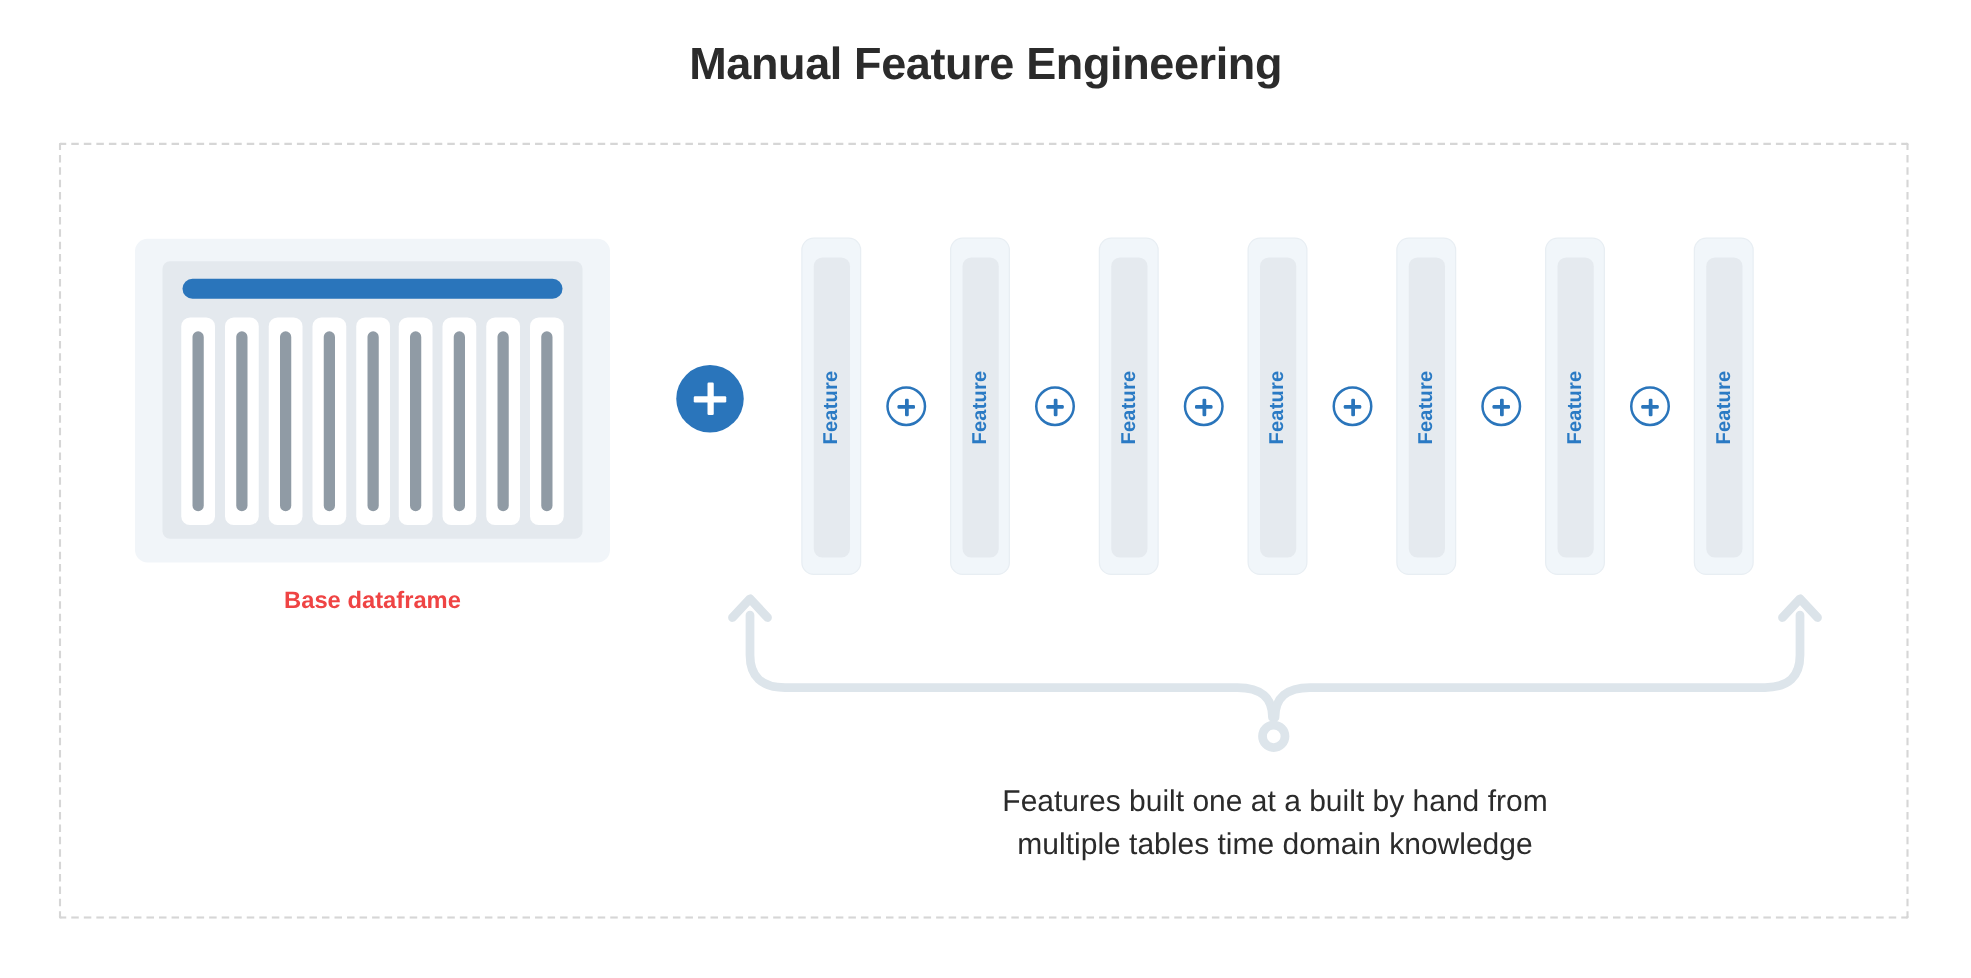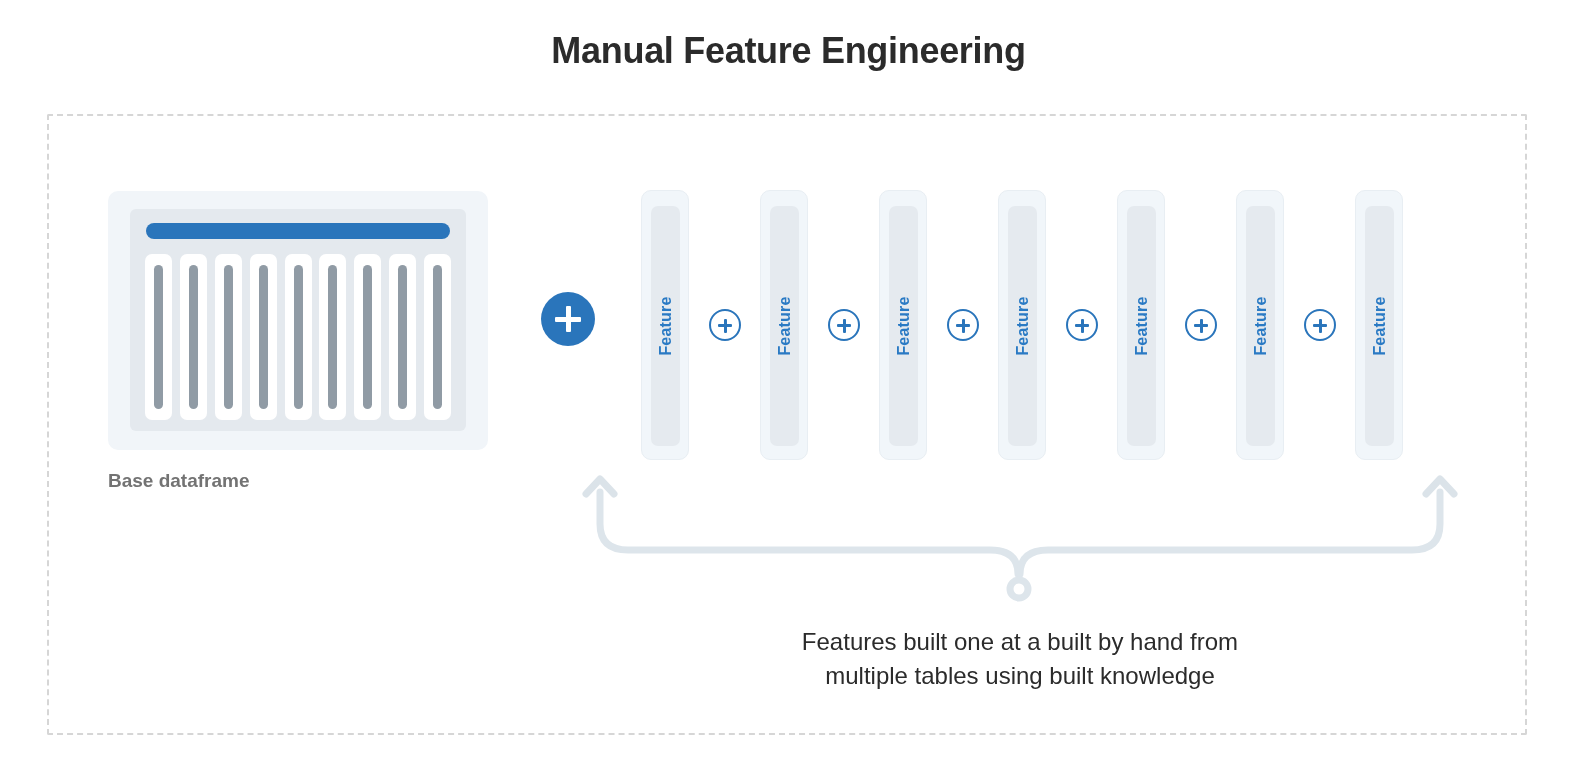--- a/index.html
+++ b/index.html
@@ -98,23 +98,24 @@
     height: 144px;
     background: #909ba5;
     border-radius: 5px;
     display: block;
   }
   .base-label {
     position: absolute;
     left: 108px;
     top: 470px;
     width: 380px;
+    text-align: center;
     font-size: 19px;
     font-weight: bold;
-    color: #737373;
+    color: #ef4444;
   }
 
   
   .big-plus {
     position: absolute;
     left: 541px;
     top: 292px;
     width: 54px;
     height: 54px;
     border-radius: 50%;
@@ -360,16 +361,16 @@
       <path d="M30 30 L30 62 Q30 88 58 88 L420 88 Q448 88 448 112" stroke="#dde5eb" stroke-width="7" stroke-linecap="round" fill="none"></path>
       <path d="M870 30 L870 62 Q870 88 842 88 L478 88 Q450 88 450 112" stroke="#dde5eb" stroke-width="7" stroke-linecap="round" fill="none"></path>
       <path d="M16 32 L30 17 L44 32" stroke="#dbe3e9" stroke-width="7" stroke-linecap="round" stroke-linejoin="round" fill="none"></path>
       <path d="M856 32 L870 17 L884 32" stroke="#dbe3e9" stroke-width="7" stroke-linecap="round" stroke-linejoin="round" fill="none"></path>
       <circle cx="449" cy="127" r="9" stroke="#dde5eb" stroke-width="7" fill="#ffffff"></circle>
     </svg>
   </div>
 
   <div class="caption">
     <div>Features built one at a built by hand from</div>
-    <div>multiple tables using built knowledge</div>
+    <div>multiple tables time domain knowledge</div>
   </div>
 
 </div>
 
 </body></html>

